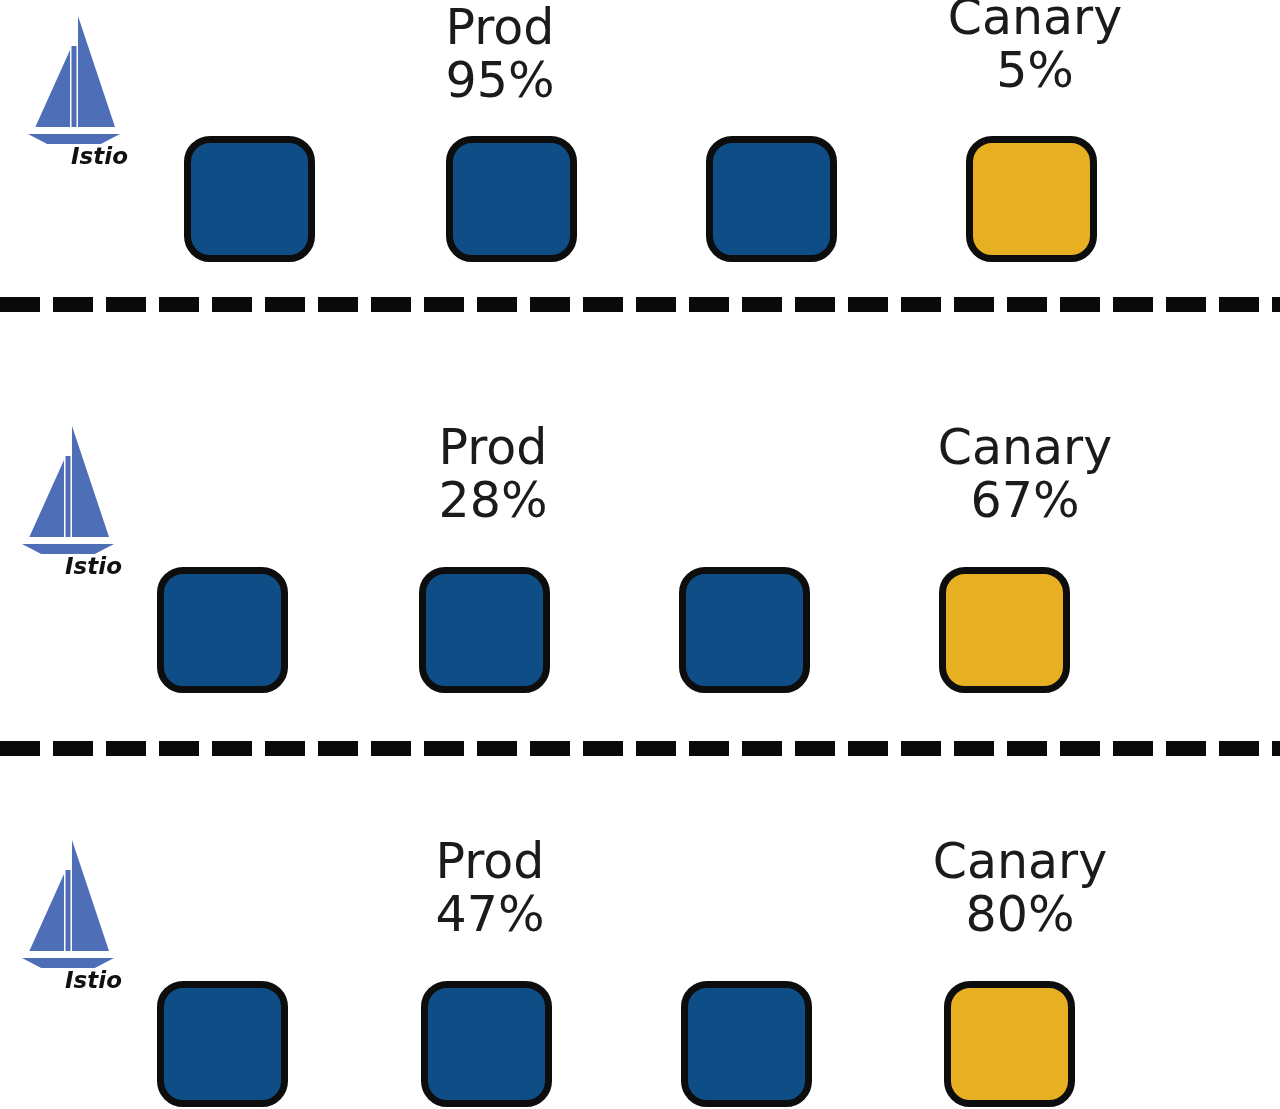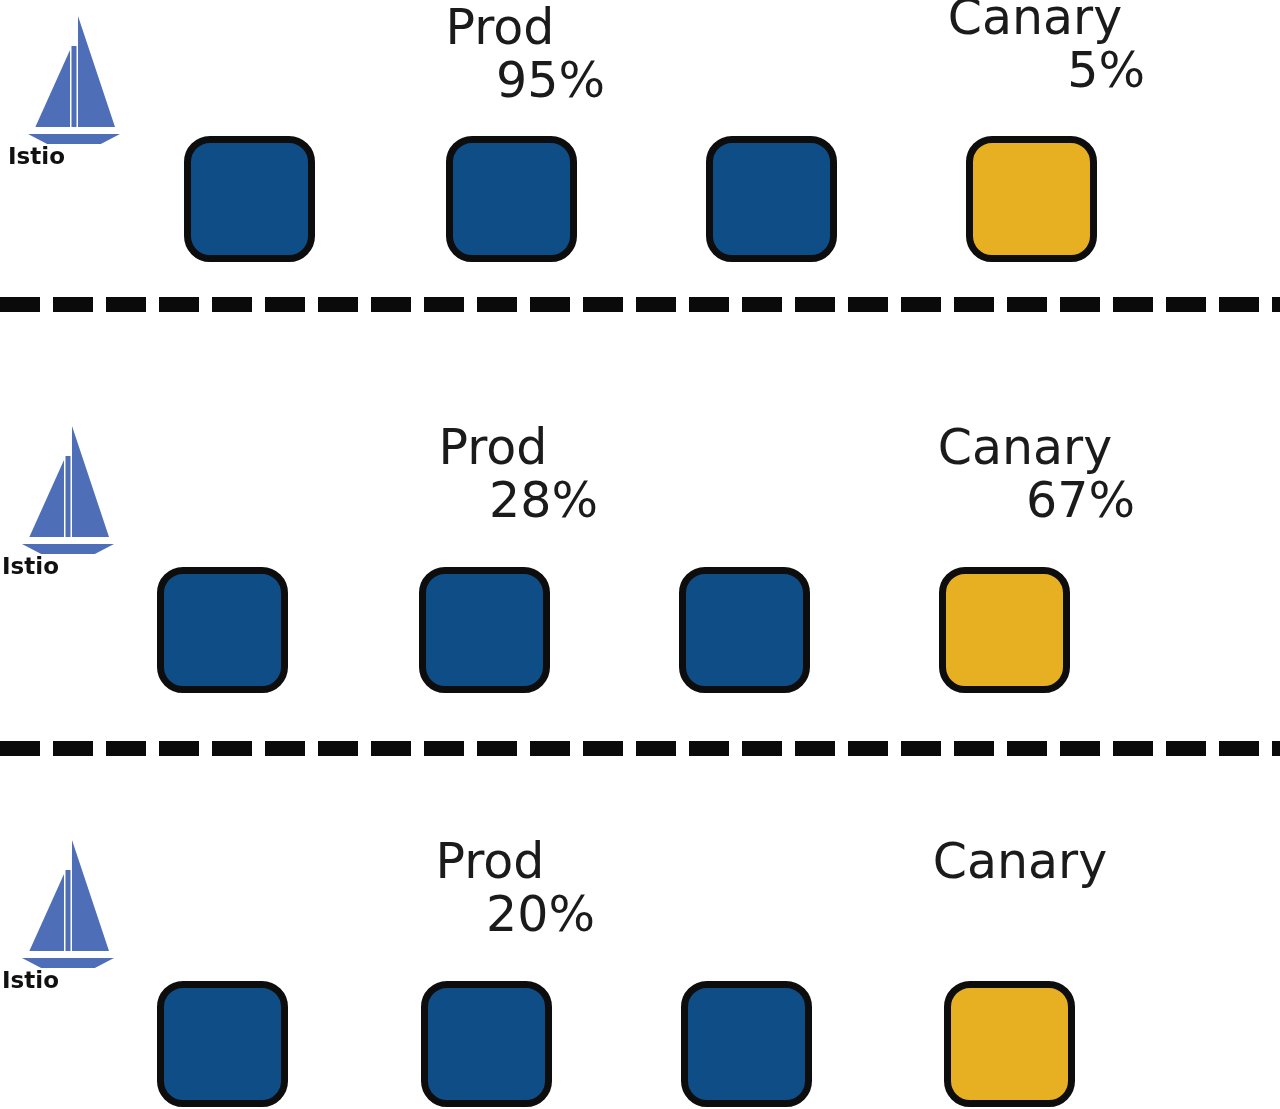--- a/index.html
+++ b/index.html
@@ -27,21 +27,22 @@
   .stage {
     position: absolute;
     left: 0;
     width: 1280px;
   }
 
   
   .istio-logo {
     position: absolute;
     width: 120px;
-    text-align: left;
+    text-align: right;
+    font-style: italic;
   }
   .istio-mark {
     display: block;
     margin: 0 auto;
   }
   .istio-label {
     display: block;
     font-family: "DejaVu Sans", "Liberation Sans", sans-serif;
     font-weight: 700;
     font-size: 23px;
@@ -55,21 +56,21 @@
   .caption {
     position: absolute;
     text-align: center;
     line-height: 1.08;
     font-size: 49px;
     font-weight: 400;
     color: #1b1b1b;
     white-space: nowrap;
   }
   .caption .cap-name { display: block; }
-  .caption .cap-pct  { display: block; text-align: right; }
+  .caption .cap-pct  { display: block; }
 
   
   .pod {
     position: absolute;
     box-sizing: border-box;
     border: 7px solid #0d0d0d;
     border-radius: 26px;
   }
   .pod-prod   { background: #0f4d87; }
   .pod-canary { background: #e7af22; }
@@ -164,25 +165,26 @@
         <polygon points="58,38 22,118 58,118" fill="#4e6fb8"></polygon>
         <rect x="59.5" y="34" width="5" height="86" fill="#4e6fb8"></rect>
         <polygon points="16,122 108,122 62,146" fill="#4e6fb8"></polygon>
         <rect x="14" y="115" width="96" height="7" fill="#ffffff"></rect>
       </svg>
       <span class="istio-label">Istio</span>
     </div>
 
     <div class="caption" style="left:385px; top:42px; width:210px;">
       <span class="cap-name">Prod</span>
-      <span class="cap-pct">20%</span>
+      <span class="cap-pct">47%</span>
     </div>
 
     <div class="caption" style="left:910px; top:42px; width:220px;">
       <span class="cap-name">Canary</span>
+      <span class="cap-pct">80%</span>
     </div>
 
     <div class="pod pod-prod" style="left:157px; top:187px; width:131px; height:126px;"></div>
     <div class="pod pod-prod" style="left:421px; top:187px; width:131px; height:126px;"></div>
     <div class="pod pod-prod" style="left:681px; top:187px; width:131px; height:126px;"></div>
     <div class="pod pod-canary" style="left:944px; top:187px; width:131px; height:126px;"></div>
   </div>
 
 </div>
 

